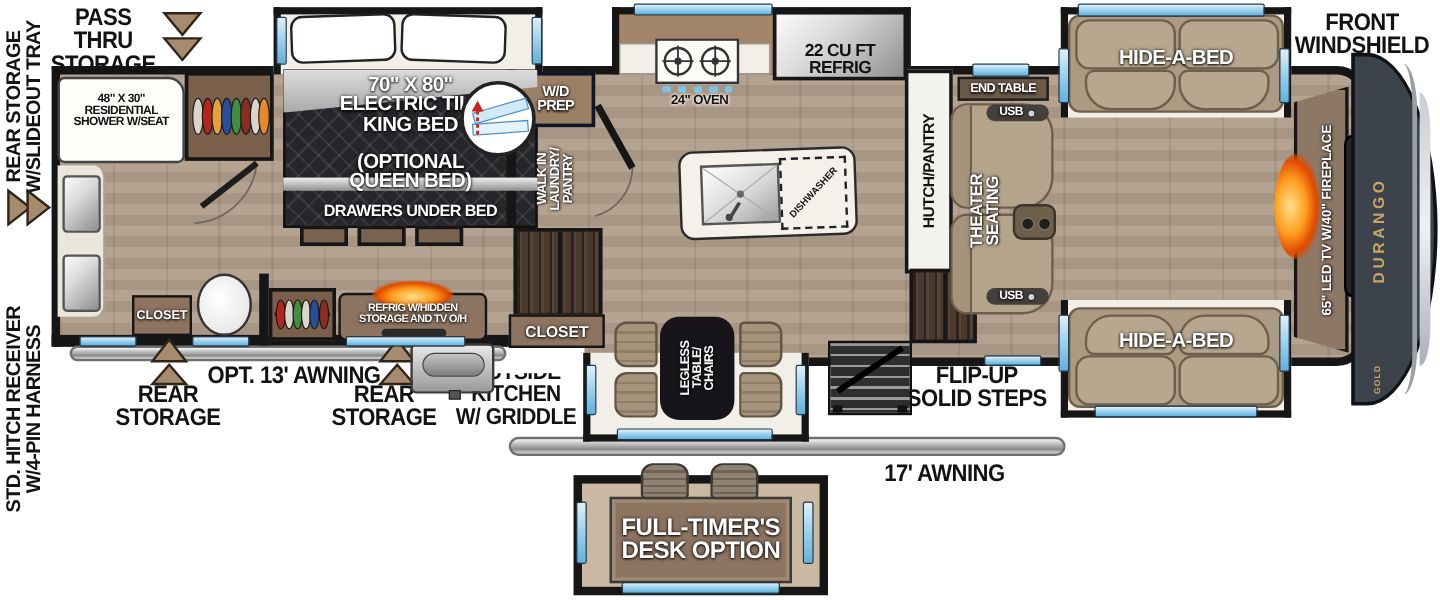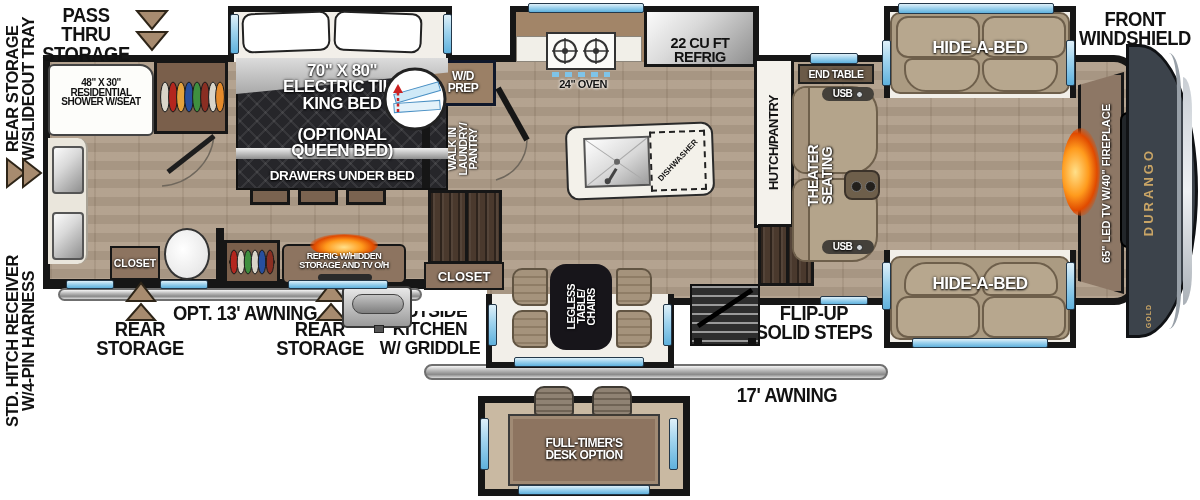--- a/index.html
+++ b/index.html
@@ -314,21 +314,21 @@
 
   <div class="abs tube" style="left:424px; top:364px; width:464px; height:16px; z-index:7;"></div>
   <div class="abs lbl big" style="left:697px; top:386px; width:180px;">17' AWNING</div>
   <div class="abs lbl big" style="left:744px; top:304px; width:140px;">FLIP-UP
 SOLID STEPS</div>
 
   <div class="abs" style="left:478px; top:396px; width:212px; height:100px; border:7px solid #161616; background:#c9b9a2; z-index:9;"></div>
   <div class="abs" style="left:534px; top:386px; width:40px; height:30px; background:repeating-linear-gradient(180deg,#8f8273 0 4px,#6f6355 4px 6px); border:2px solid #3f3a33; border-radius:10px 10px 4px 4px; z-index:12;"></div>
   <div class="abs" style="left:592px; top:386px; width:40px; height:30px; background:repeating-linear-gradient(180deg,#8f8273 0 4px,#6f6355 4px 6px); border:2px solid #3f3a33; border-radius:10px 10px 4px 4px; z-index:12;"></div>
   <div class="abs" style="left:508px; top:414px; width:152px; height:72px; background:#8d7460; border:2px solid #3a3a3a; box-shadow:inset 0 0 0 3px #a08a74; z-index:11; display:flex; align-items:center; justify-content:center;">
-    <span class="lbl wlbl" style="font-size:12px;">FULL-TIMER'S
+    <span class="lbl wlbl" style="font-size:20px;">FULL-TIMER'S
 DESK OPTION</span>
   </div>
   <div class="abs window" style="left:480px; top:418px; width:9px; height:52px;"></div>
   <div class="abs window" style="left:669px; top:418px; width:9px; height:52px;"></div>
   <div class="abs window" style="left:518px; top:485px; width:132px; height:10px;"></div>
 
   <div class="abs window" style="left:66px; top:280px; width:48px; height:9px;"></div>
   <div class="abs window" style="left:160px; top:280px; width:48px; height:9px;"></div>
   <div class="abs window" style="left:288px; top:280px; width:100px; height:9px;"></div>
 

